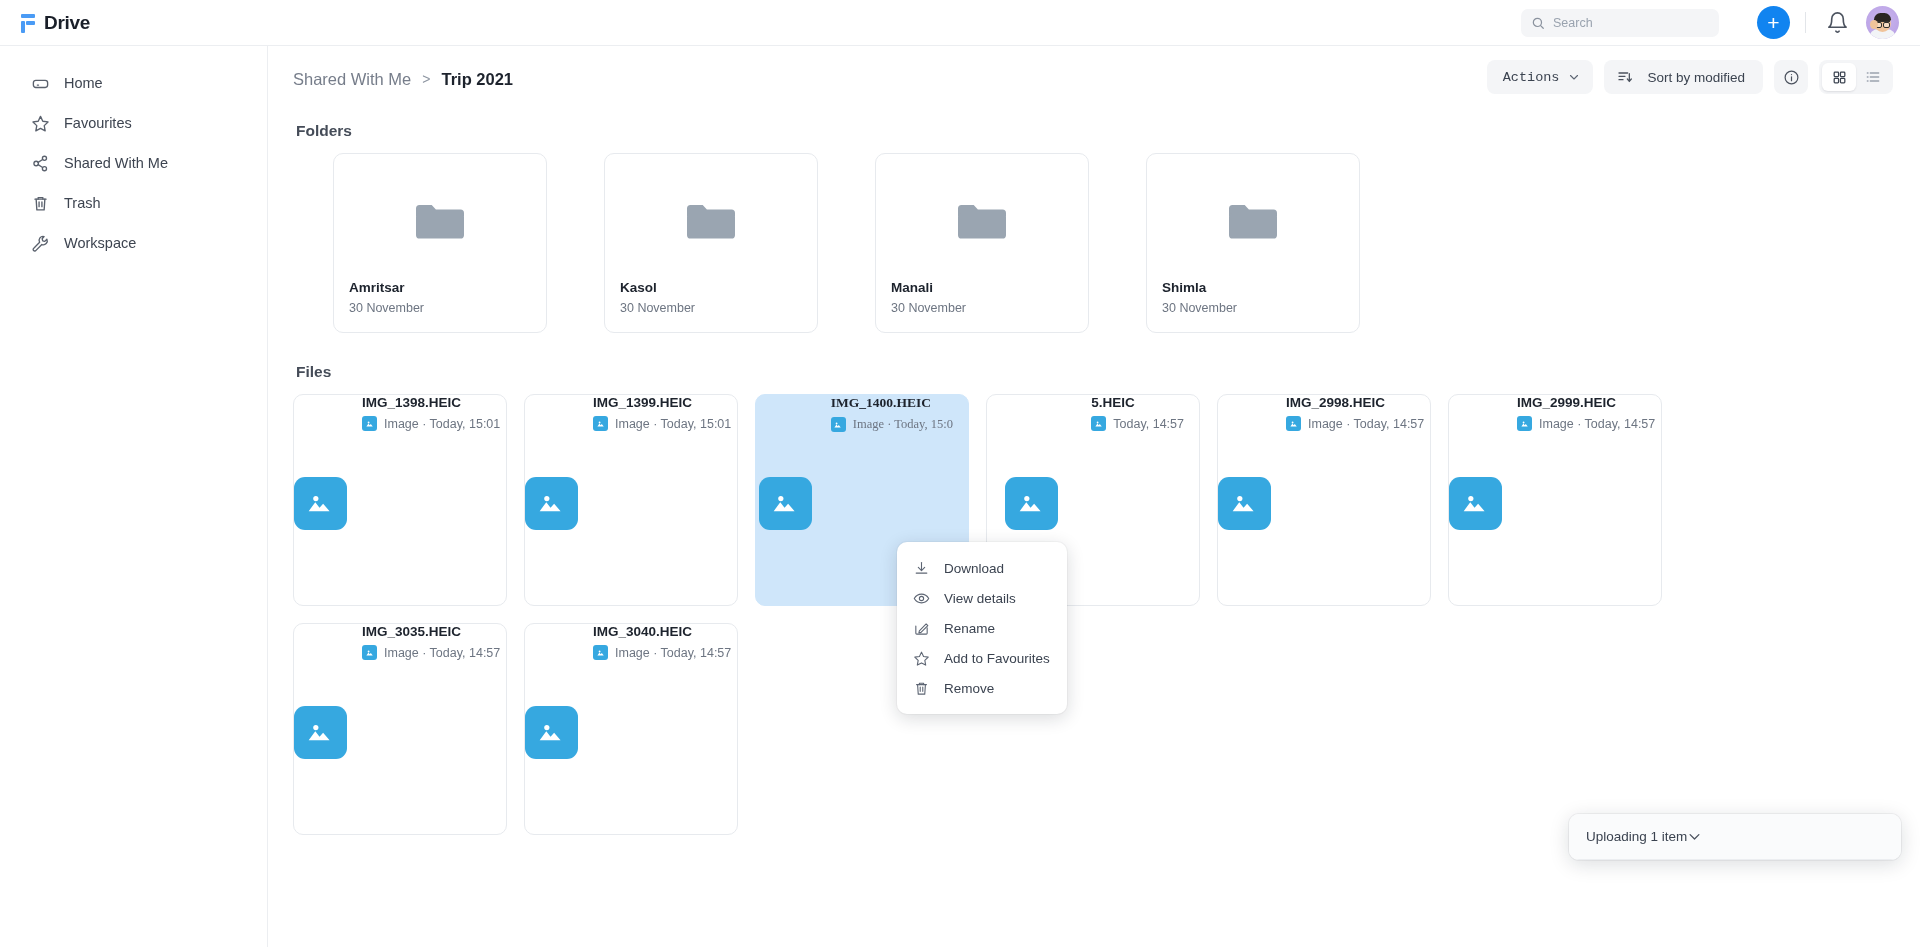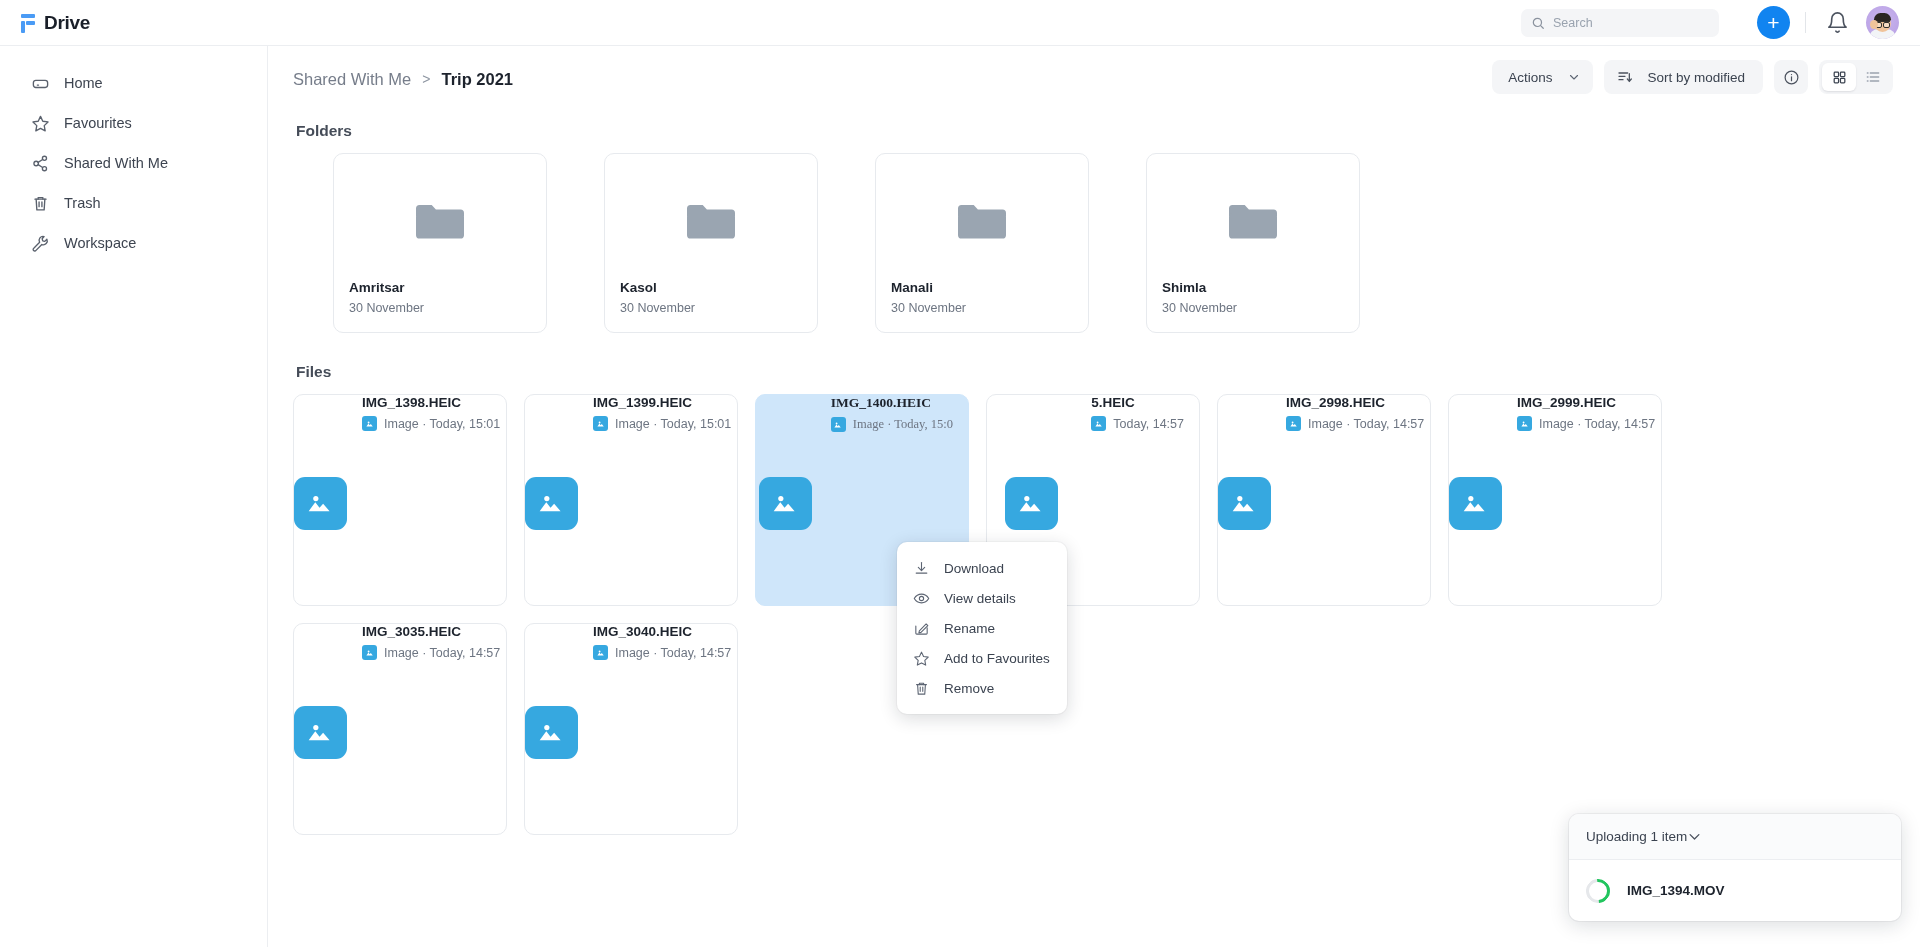--- a/index.html
+++ b/index.html
@@ -122,21 +122,21 @@
   .crumb-root { font-size: 16.5px; color: #767d8a; cursor: pointer; }
   .crumb-sep  { font-size: 14px; color: #8d95a1; margin: 0 11px; }
   .crumb-cur  { font-size: 16.5px; color: #1d232d; font-weight: 700; }
 
   .toolbar { position: absolute; right: 27px; top: 14px; display: flex; align-items: center; gap: 11px; }
   .tb-pill {
     background: #f4f5f7; border-radius: 8px; height: 34px;
     display: flex; align-items: center; cursor: pointer; border: none;
     font-family: "Liberation Sans", sans-serif; color: #3b4350; font-size: 13.5px;
   }
-  .tb-actions { padding: 0 13px 0 16px; gap: 16px; }
+  .tb-actions { padding: 0 13px 0 16px; gap: 9px; font-family: Liberation Mono, monospace; }
   .tb-sort    { padding: 0 18px 0 13px; gap: 14px; }
   .tb-info    { width: 34px; justify-content: center; }
   .tb-views   { background:#f4f5f7; border-radius: 8px; height: 34px; display:flex; align-items:center; padding: 3px; }
   .view-btn {
     width: 34px; height: 28px; border-radius: 6px; border: none; background: transparent;
     display: flex; align-items: center; justify-content: center; cursor: pointer;
   }
   .view-btn.active { background: #ffffff; box-shadow: 0 1px 2px rgba(16,24,40,.10); }
 
   .content { padding: 0 28px 0 25px; }
@@ -631,17 +631,13 @@
     </div>
   </div>
 
 <div class="toast">
   <div class="toast-head">
     <span class="toast-title">Uploading 1 item</span>
     <svg width="15" height="15" viewBox="0 0 24 24" fill="none" stroke="#4b525e" stroke-width="2.1" stroke-linecap="round" stroke-linejoin="round">
         <polyline points="5 9 12 16 19 9"></polyline>
       </svg>
   </div>
-  <div class="toast-body">
-    <div class="spinner"></div>
-    <span class="toast-file">IMG_1394.MOV</span>
-  </div>
 </div>
 
 </body></html>

